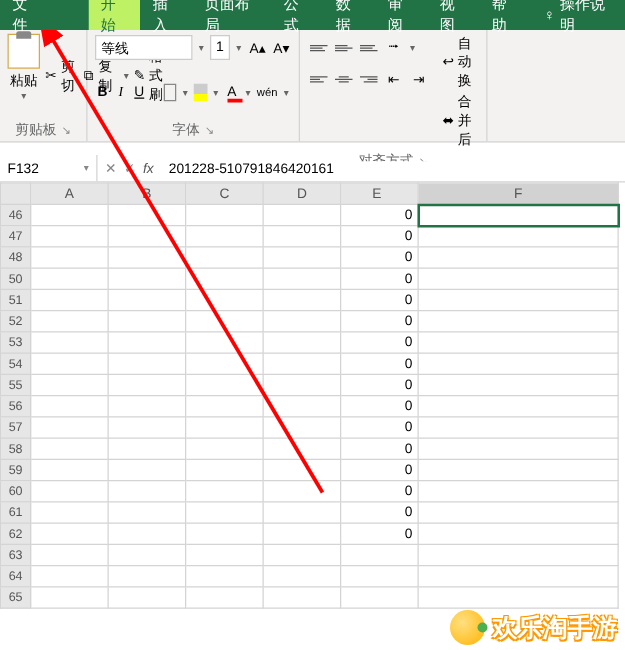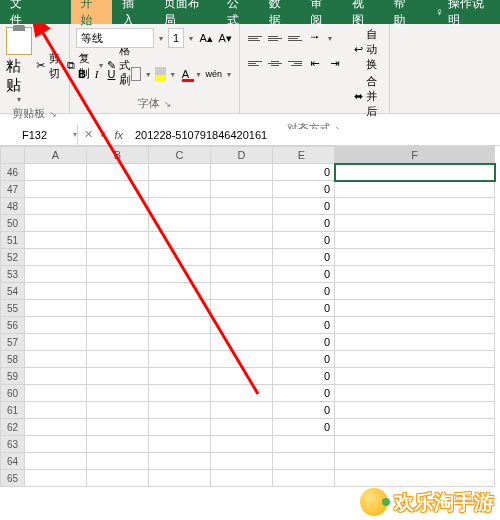--- a/index.html
+++ b/index.html
@@ -1,34 +1,34 @@
 <!DOCTYPE html>
 <html><head>
 <meta charset="utf-8">
 <style>
   * { box-sizing: border-box; margin: 0; padding: 0; font-family: "Microsoft YaHei", sans-serif; }
   body { width: 500px; height: 520px; overflow: hidden; background: #fff; position: relative; }
   
   .ribbon-tabs { display: flex; background: #217346; height: 24px; align-items: stretch; font-size: 12px; }
   .tab { padding: 0 10px; color: #fff; display: flex; align-items: center; cursor: pointer; }
-  .tab.active { background: #fdba74; color: #217346; margin-left: 29px; }
+  .tab.active { background: #bef264; color: #217346; margin-left: 29px; }
   .tab.tell { display: flex; align-items: center; gap: 4px; }
   .bulb { color: #fff; font-size: 12px; }
   
   .ribbon { background: #f3f2f1; height: 90px; display: flex; border-bottom: 1px solid #d4d4d4; }
   .group { border-right: 1px solid #d4d4d4; padding: 3px 6px 0 6px; display: flex; flex-direction: column; justify-content: space-between; }
   .group-content { flex: 1; display: flex; gap: 4px; }
   .group-label { text-align: center; font-size: 11px; color: #666; padding: 2px 0; display: flex; justify-content: center; align-items: center; gap: 4px; }
   .launcher { font-size: 9px; color: #888; cursor: pointer; }
   
   .clipboard { width: 70px; }
   .paste-btn { display: flex; flex-direction: column; align-items: center; cursor: pointer; }
   .paste-icon { width: 26px; height: 28px; background: #fff; border: 1px solid #d4a84b; position: relative; }
   .paste-icon::before { content: ""; position: absolute; top: -3px; left: 6px; width: 12px; height: 6px; background: #888; border-radius: 2px 2px 0 0; }
-  .paste-label { font-size: 15px; margin-top: 2px; }
+  .paste-label { font-size: 11px; margin-top: 2px; }
   .clip-small { display: flex; gap: 2px; font-size: 11px; }
   .clip-item { display: flex; align-items: center; gap: 3px; cursor: pointer; }
   .icon-sm { width: 14px; height: 14px; display: inline-flex; align-items: center; justify-content: center; }
   
   .font-grp { width: 170px; }
   .font-row { display: flex; gap: 3px; align-items: center; height: 22px; }
   .font-sel { border: 1px solid #ccc; background: #fff; font-size: 11px; height: 20px; padding: 0 4px; }
   .font-name { width: 78px; }
   .font-size { width: 16px; }
   .btn-sm { width: 18px; height: 18px; border: none; background: transparent; font-size: 11px; cursor: pointer; display: inline-flex; align-items: center; justify-content: center; }
@@ -42,21 +42,21 @@
   .dd { font-size: 8px; color: #666; cursor: pointer; padding: 0 2px; }
   
   .align-grp { width: 150px; }
   .align-row { display: flex; gap: 2px; align-items: center; height: 22px; }
   .align-btn { width: 18px; height: 16px; display: flex; flex-direction: column; justify-content: center; gap: 1px; cursor: pointer; padding: 0 2px; }
   .align-btn span { height: 1px; background: #555; display: block; }
   .wrap-merge { display: flex; flex-direction: column; gap: 2px; font-size: 11px; margin-left: 6px; }
   .wm-item { display: flex; align-items: center; gap: 3px; cursor: pointer; }
   
   .formula-bar { display: flex; align-items: center; height: 22px; border-bottom: 1px solid #d4d4d4; font-size: 11px; background: #fff; margin-top: 10px; }
-  .name-box { width: 78px; padding: 0 22px; border-right: 1px solid #d4d4d4; height: 100%; display: flex; align-items: center; gap: 26px; }
+  .name-box { width: 78px; padding: 0 6px; border-right: 1px solid #d4d4d4; height: 100%; display: flex; align-items: center; gap: 26px; }
   .name-dd { font-size: 8px; color: #888; margin-left: auto; cursor: pointer; }
   .fx-btns { display: flex; align-items: center; padding: 0 6px; gap: 6px; color: #888; }
   .fx { font-style: italic; color: #555; }
   .formula-input { flex: 1; padding: 0 6px; border: none; outline: none; font-size: 11px; }
   
   .sheet { position: relative; }
   .grid { border-collapse: collapse; font-size: 11px; table-layout: fixed; }
   .grid th, .grid td { border: 1px solid #d4d4d4; height: 17px; padding: 0; }
   .grid th { background: #e6e6e6; font-weight: normal; color: #555; text-align: center; }
   .corner { width: 24px; background: #e6e6e6; }

